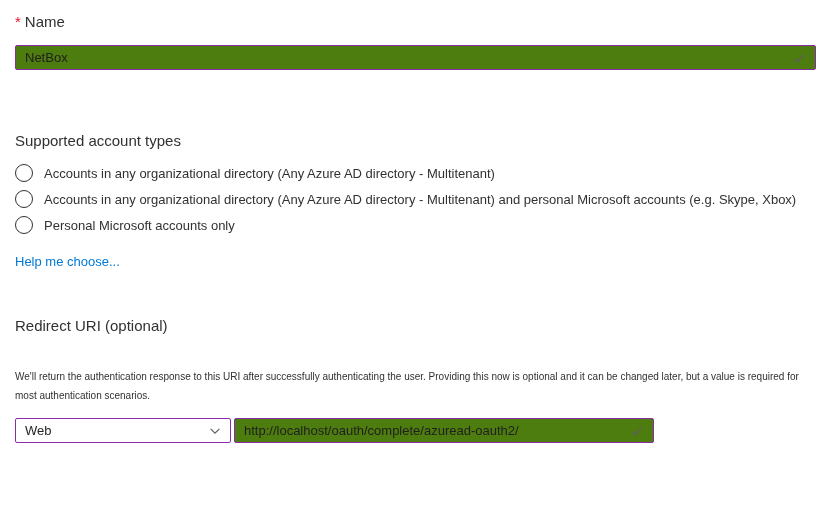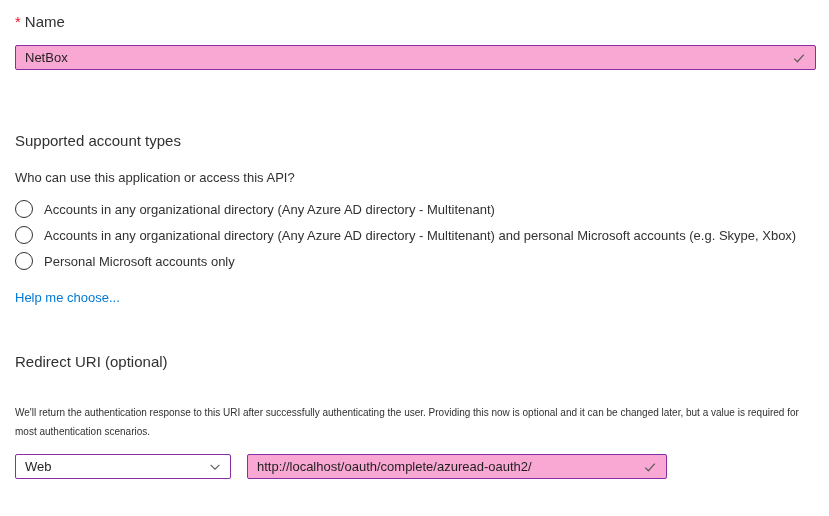--- a/index.html
+++ b/index.html
@@ -18,21 +18,21 @@
   .field-desc { font-size: 13px; line-height: 18px; margin-top: 12px; color: #323130; }
 
   .input-wrap { position: relative; margin-top: 13px; height: 25px; }
   .text-input {
     width: 100%; height: 25px;
     border: 1px solid #8a2da5;
     border-radius: 2px;
     padding: 0 30px 0 9px;
     font-family: "Liberation Sans", sans-serif;
     font-size: 13px; color: #201f1e;
-    outline: none; background: #f9a8d4;
+    outline: none; background: #4d7c0f;
   }
   .name-input-wrap { width: 801px; }
   .check-icon {
     position: absolute; right: 9px; top: 50%;
     transform: translateY(-50%);
     width: 16px; height: 16px; pointer-events: none;
   }
 
   .section-title { font-size: 15px; line-height: 20px; margin-top: 61px; }
   .question { font-size: 13px; line-height: 18px; margin-top: 18px; }
@@ -52,21 +52,21 @@
 
   .help-link {
     display: inline-block; margin-top: 15px;
     font-size: 13px; line-height: 18px;
     color: #0078d4; text-decoration: none; cursor: pointer; text-align: right;
   }
 
   .section-title-redirect { font-size: 15px; line-height: 20px; margin-top: 45px; }
   .redirect-desc { font-size: 10px; line-height: 19px; margin-top: 31px; width: 792px; }
 
-  .controls { display: flex; margin-top: 13px; gap: 16px; }
+  .controls { display: flex; margin-top: 13px; gap: 3px; }
   .dropdown {
     position: relative; width: 216px; height: 25px;
     border: 1px solid #8a2da5; border-radius: 2px;
     background: #fff; cursor: pointer;
     display: flex; align-items: center;
     padding: 0 28px 0 9px;
     font-size: 13px; color: #201f1e;
   }
   .chevron-icon {
     position: absolute; right: 8px; top: 50%;
@@ -86,21 +86,20 @@
   </div>
   <div class="input-wrap name-input-wrap">
     <input class="text-input" type="text" value="NetBox" style="">
     <svg class="check-icon" viewBox="0 0 16 16">
       <path d="M3.2 8.6 L6.4 11.8 L12.8 4.6" fill="none" stroke="#605e5c" stroke-width="1.3"></path>
     </svg>
   </div>
 
   
   <div class="section-title">Supported account types</div>
-  <div class="question">Who can use this application or access this API?</div>
 
   <div class="radio-group">
     <div class="radio-row">
       <span class="radio">
           <span class="dot"></span>
         </span>
       <span class="radio-label">Accounts in any organizational directory (Any Azure AD directory - Multitenant)</span>
     </div>
     <div class="radio-row">
       <span class="radio">

